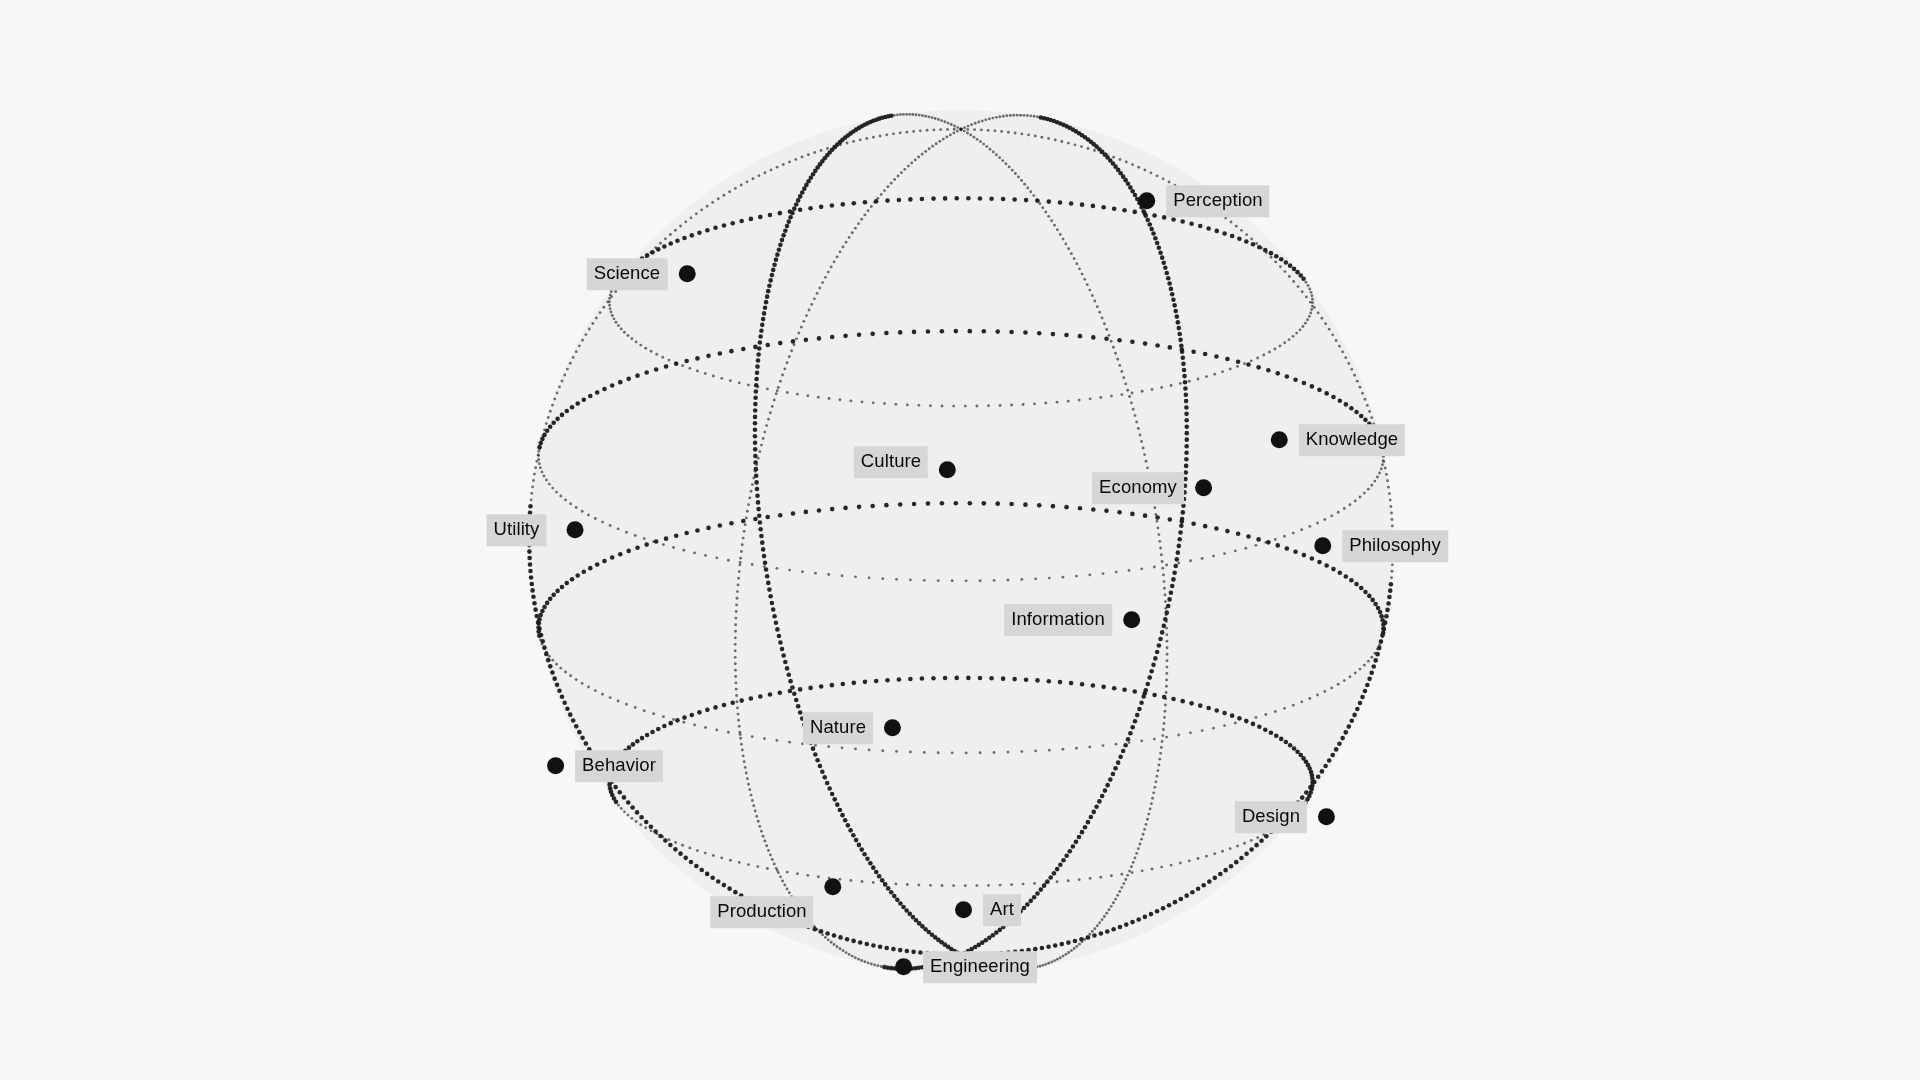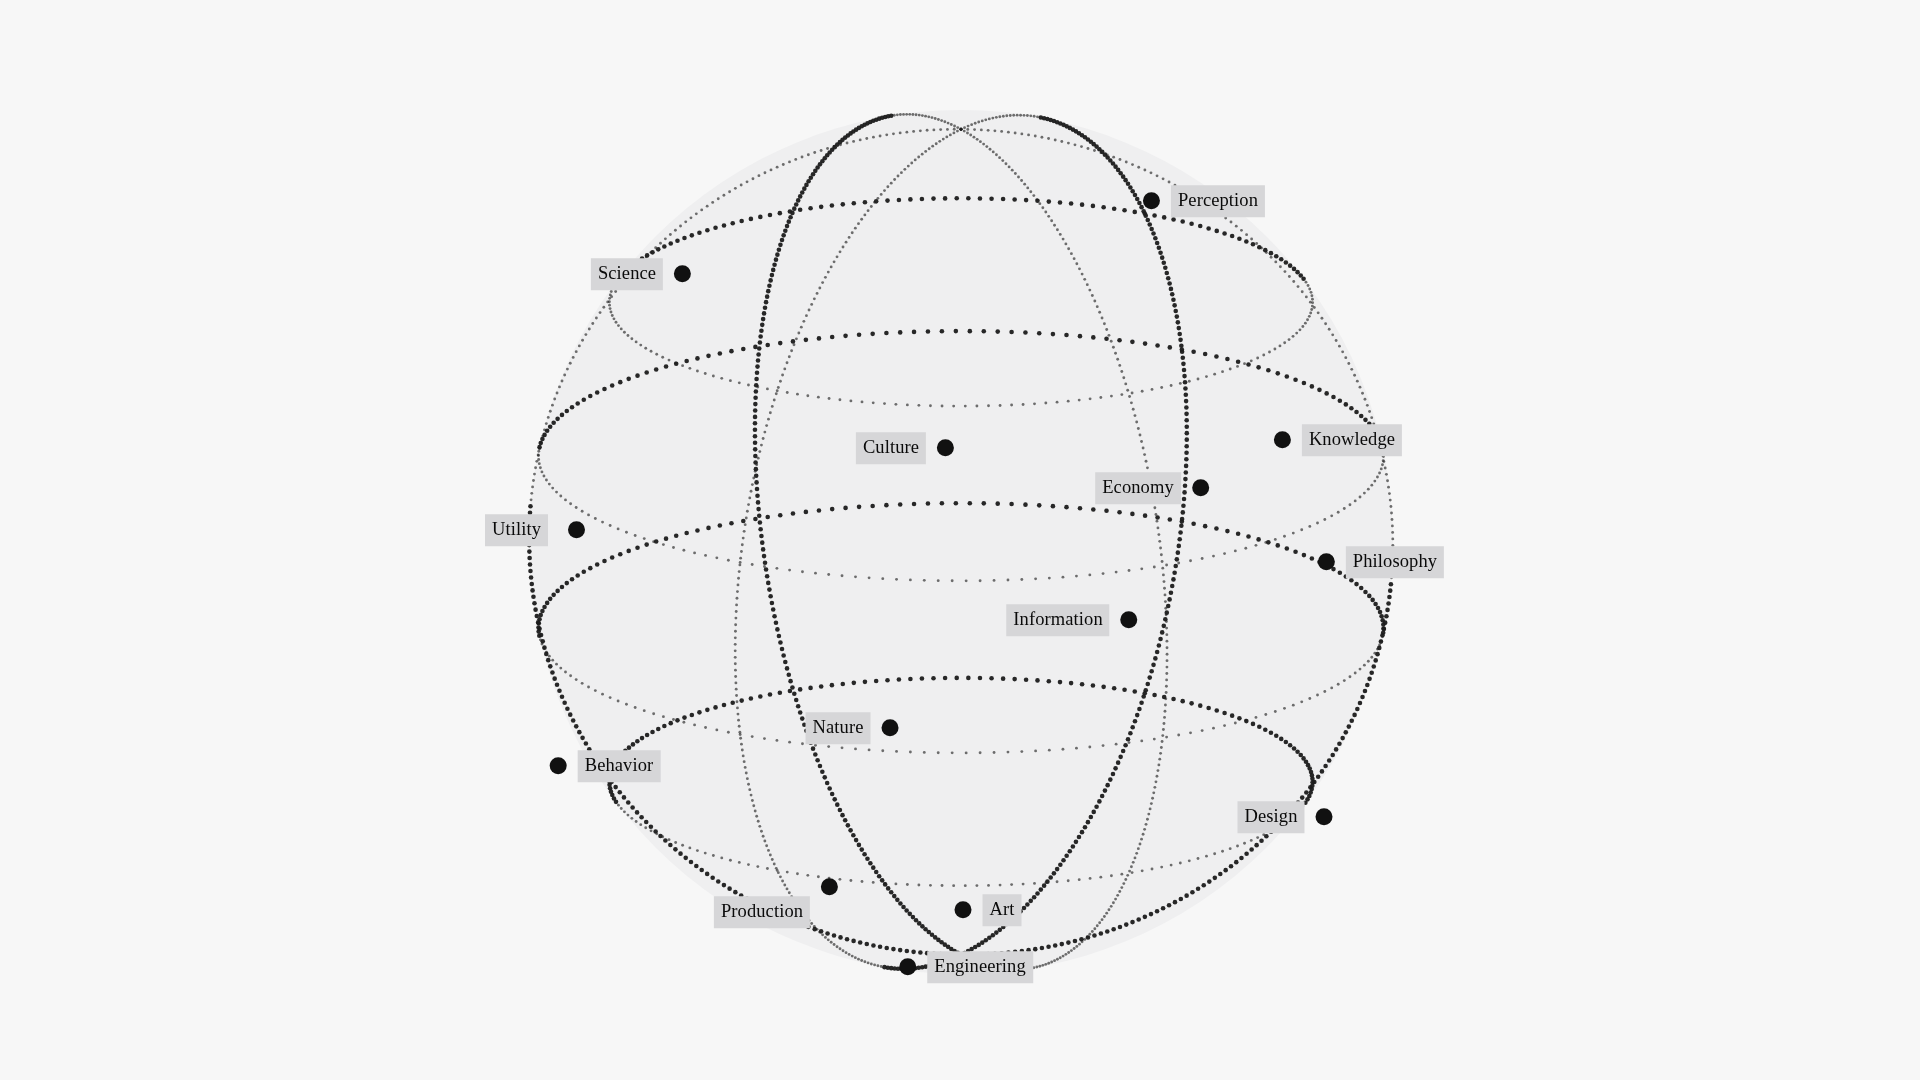--- a/index.html
+++ b/index.html
@@ -9,21 +9,20 @@
     width: 1920px;
     height: 1080px;
     overflow: hidden;
     font-family: "Liberation Sans", sans-serif;
   }
   #stage {
     position: relative;
     width: 1920px;
     height: 925px;
     background: #f7f7f7;
-    font-family: Liberation Serif, serif;
   }
   #globe-svg {
     position: absolute;
     left: 0;
     top: 0;
     width: 1920px;
     height: 1080px;
   }
   .node-layer {
     position: absolute;
@@ -2044,33 +2043,33 @@
         <div class="node-label">Perception</div>
       </div>
       <div class="node label-left" style="left: 641px; top: 274px;">
         <div class="node-dot"></div>
         <div class="node-label">Science</div>
       </div>
       <div class="node label-right" style="left: 1338px; top: 440px;">
         <div class="node-dot"></div>
         <div class="node-label">Knowledge</div>
       </div>
-      <div class="node label-left" style="left: 905px; top: 448px;">
+      <div class="node label-left" style="left: 905px; top: 462px; align-items: flex-end;">
         <div class="node-dot"></div>
         <div class="node-label">Culture</div>
       </div>
       <div class="node label-left" style="left: 1152px; top: 488px;">
         <div class="node-dot"></div>
         <div class="node-label">Economy</div>
       </div>
       <div class="node label-left" style="left: 535px; top: 530px; gap: 9px;">
         <div class="node-dot"></div>
         <div class="node-label">Utility</div>
       </div>
-      <div class="node label-right" style="left: 1381px; top: 546px; margin-top: 16px;">
+      <div class="node label-right" style="left: 1381px; top: 546px;">
         <div class="node-dot"></div>
         <div class="node-label">Philosophy</div>
       </div>
       <div class="node label-left" style="left: 1072px; top: 620px;">
         <div class="node-dot"></div>
         <div class="node-label">Information</div>
       </div>
       <div class="node label-left" style="left: 852px; top: 728px;">
         <div class="node-dot"></div>
         <div class="node-label">Nature</div>

